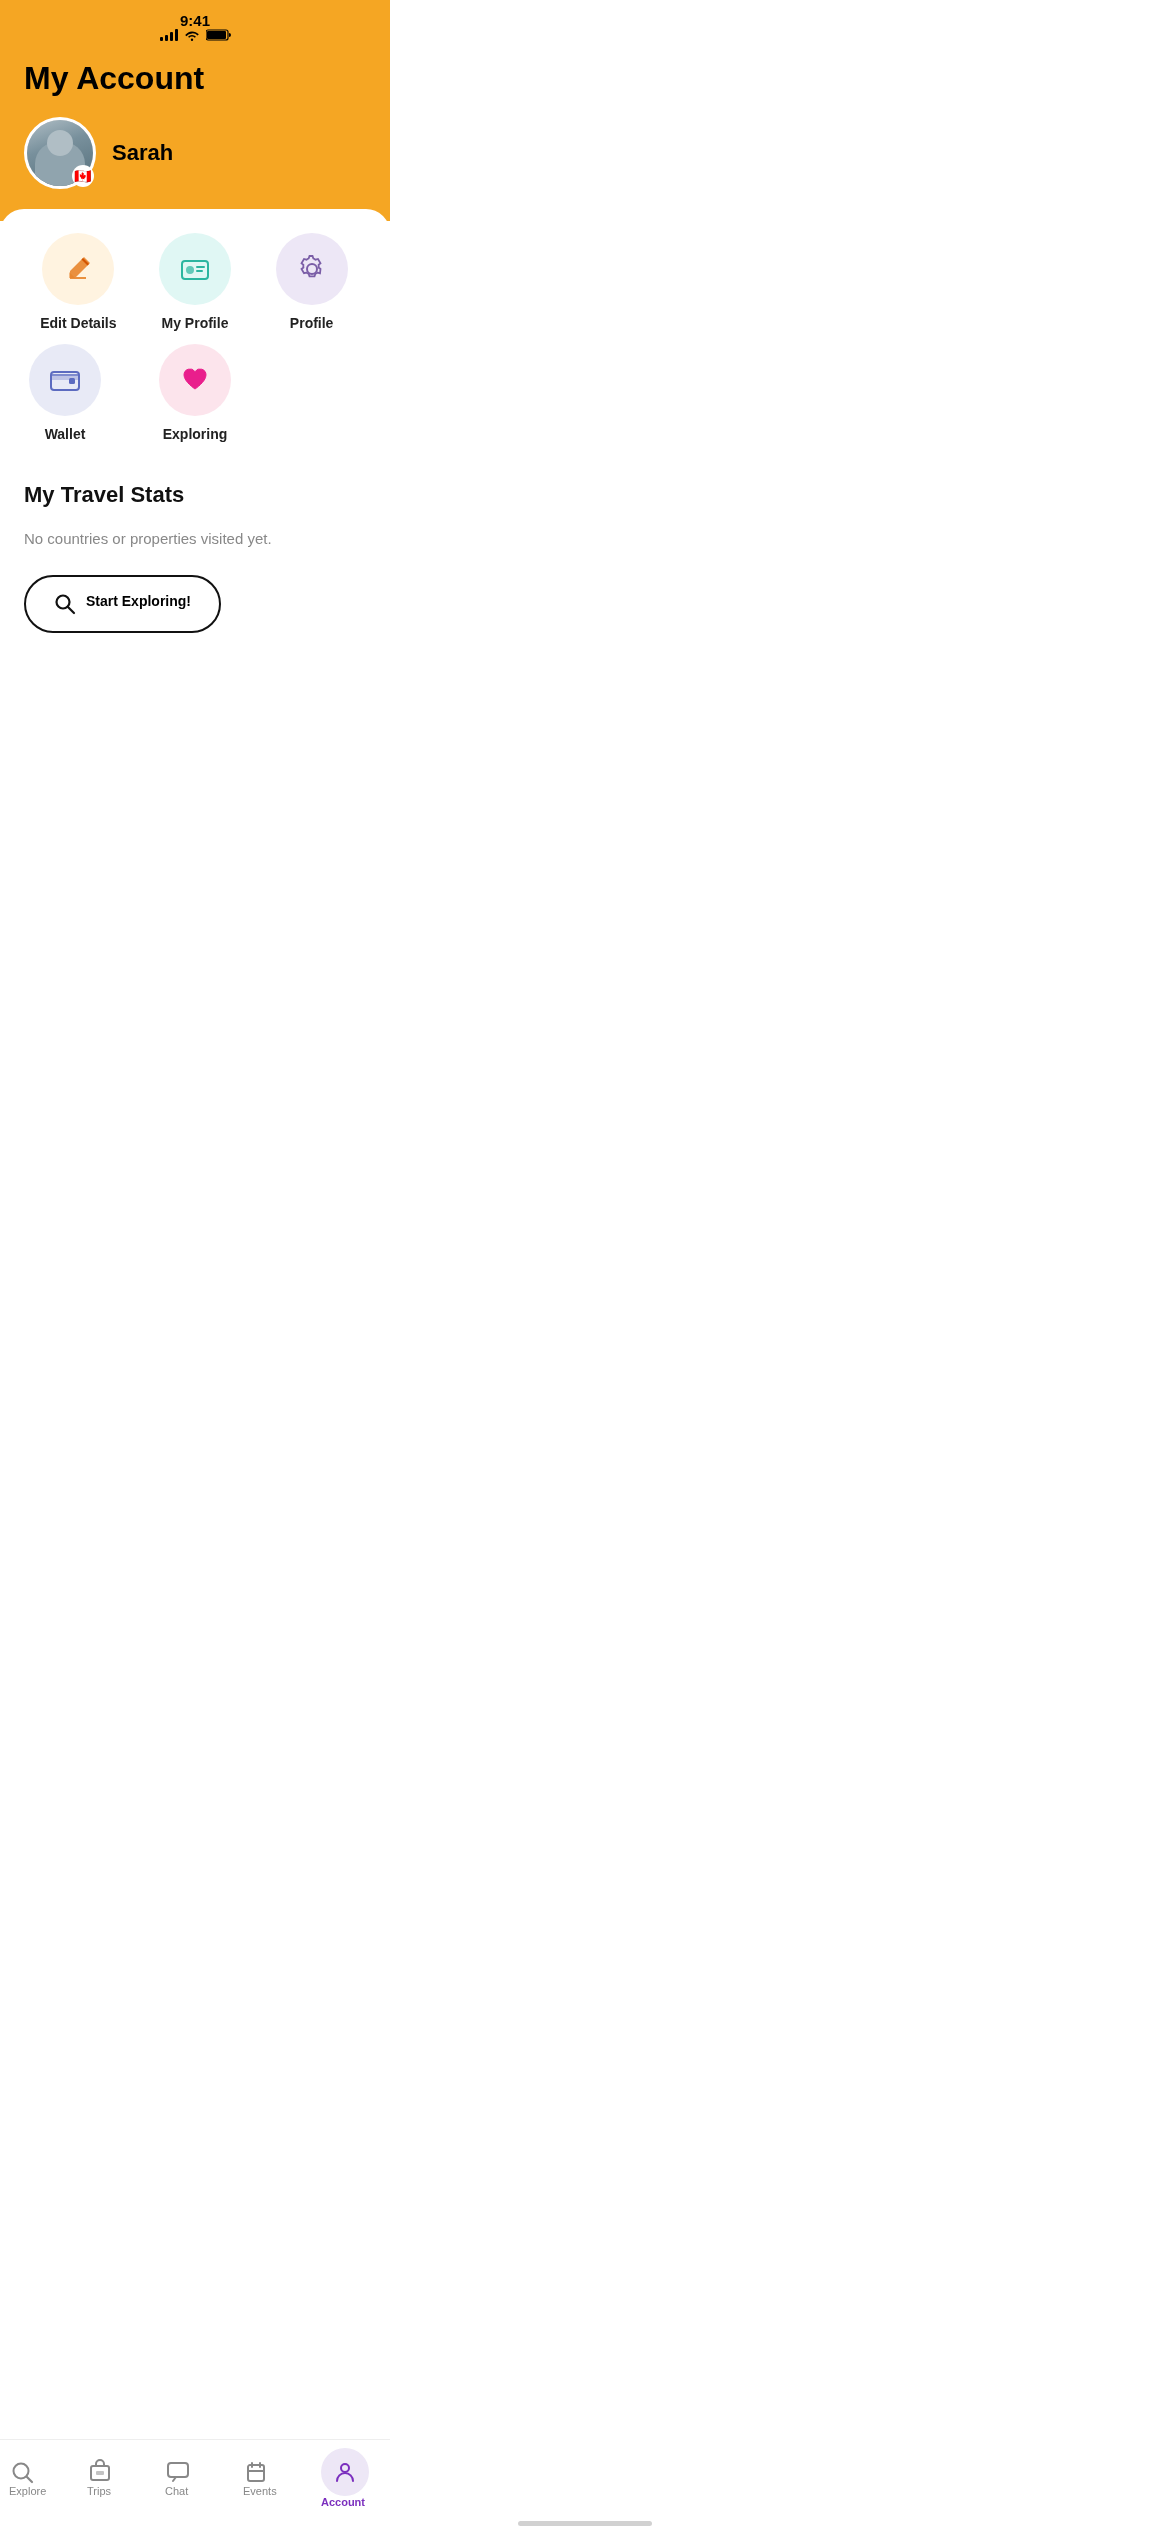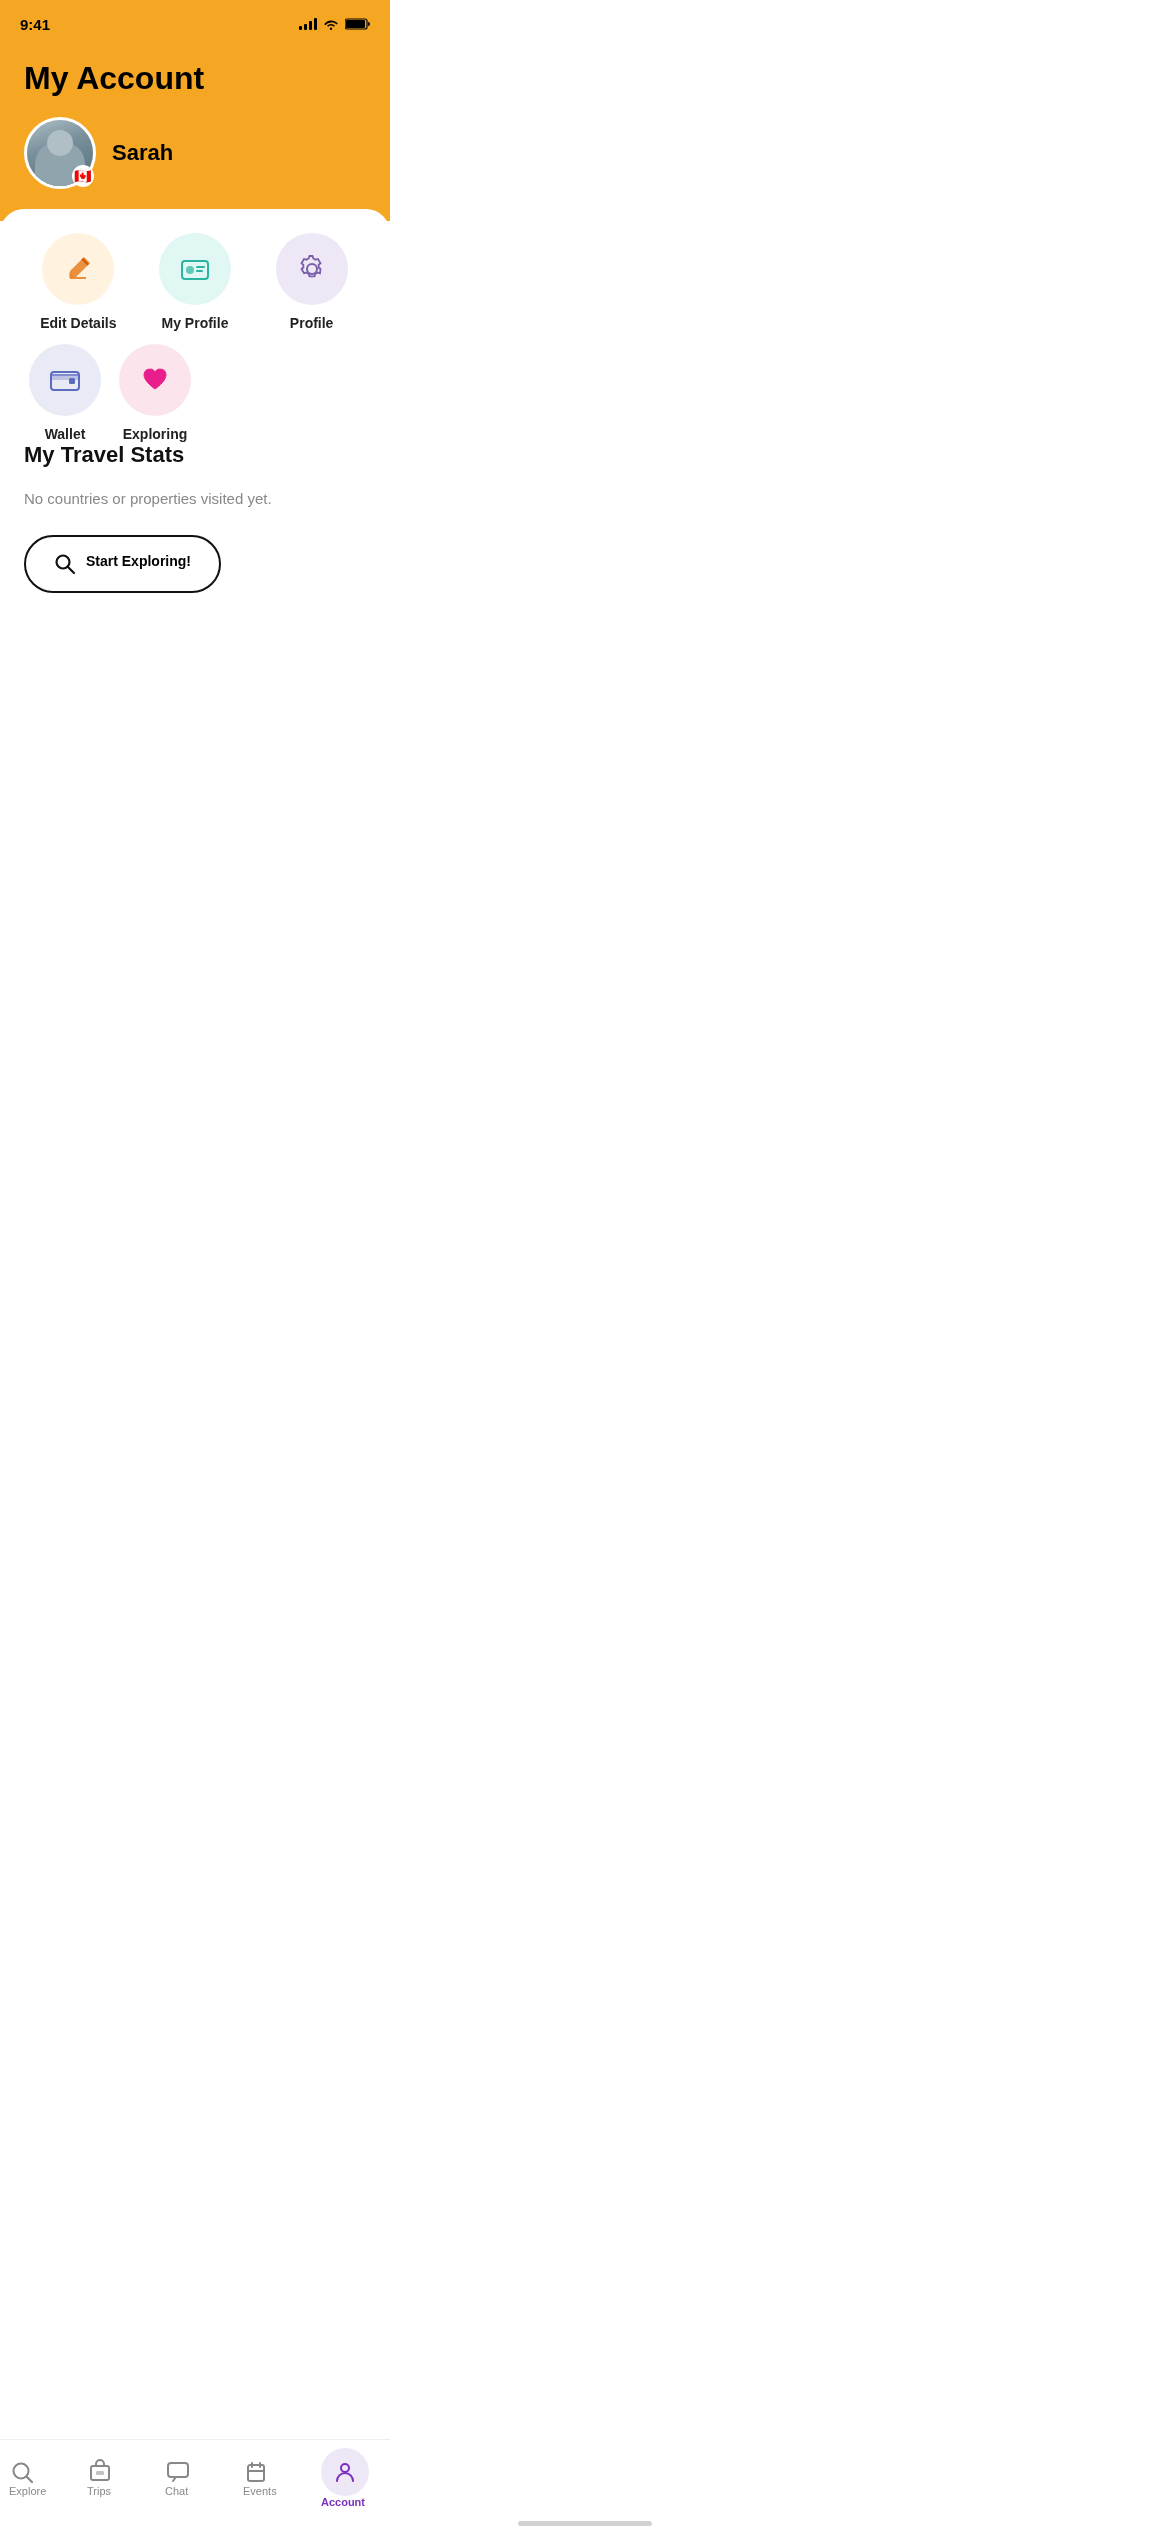--- a/index.html
+++ b/index.html
@@ -15,20 +15,21 @@
     }
 
     
     .status-bar {
       background: #F5A623;
       display: flex;
       justify-content: space-between;
       align-items: center;
       padding: 12px 20px 8px;
       height: 44px;
+      flex-direction: column;
     }
     .status-time {
       font-size: 15px;
       font-weight: 600;
       color: #000;
     }
     .status-icons {
       display: flex;
       align-items: center;
       gap: 6px;
@@ -134,21 +135,22 @@
     }
 
     
     .menu-grid-top {
       display: flex;
       justify-content: space-around;
       margin-bottom: 13px;
     }
     .menu-grid-bottom {
       display: flex;
-      justify-content: flex-start;
+      justify-content: space-between;
+      margin-bottom: 40px;
     }
     .menu-item {
       display: flex;
       flex-direction: column;
       align-items: center;
       gap: 10px;
       cursor: pointer;
       min-width: 90px;
     }
     .menu-icon-circle {

